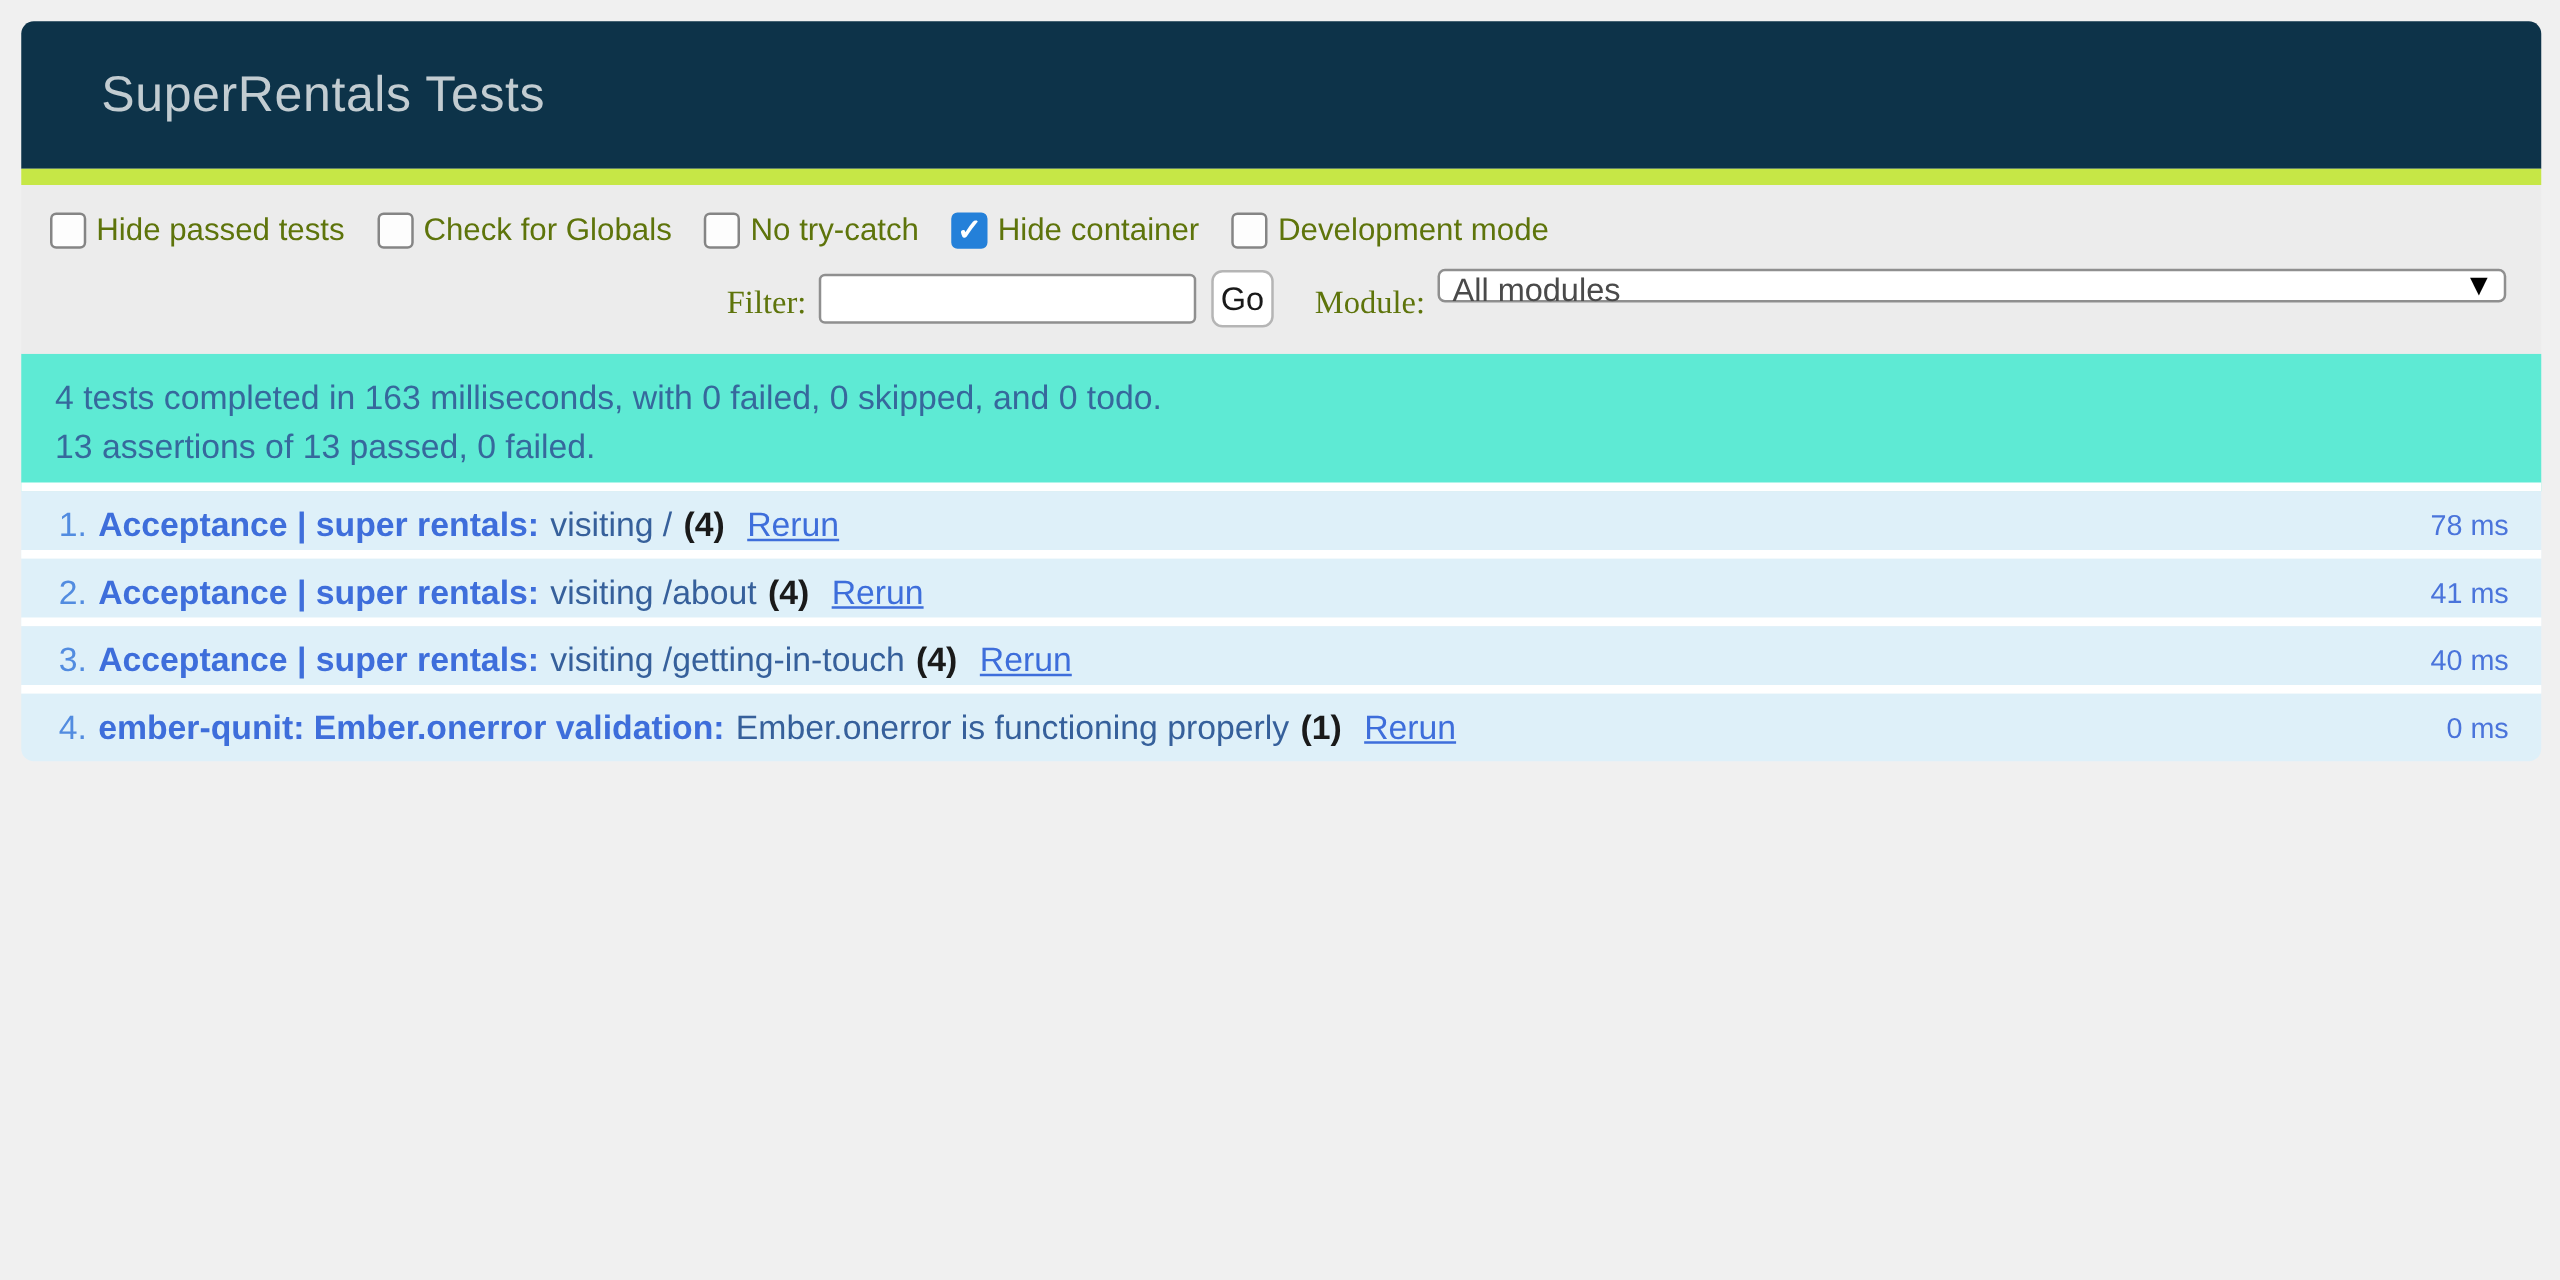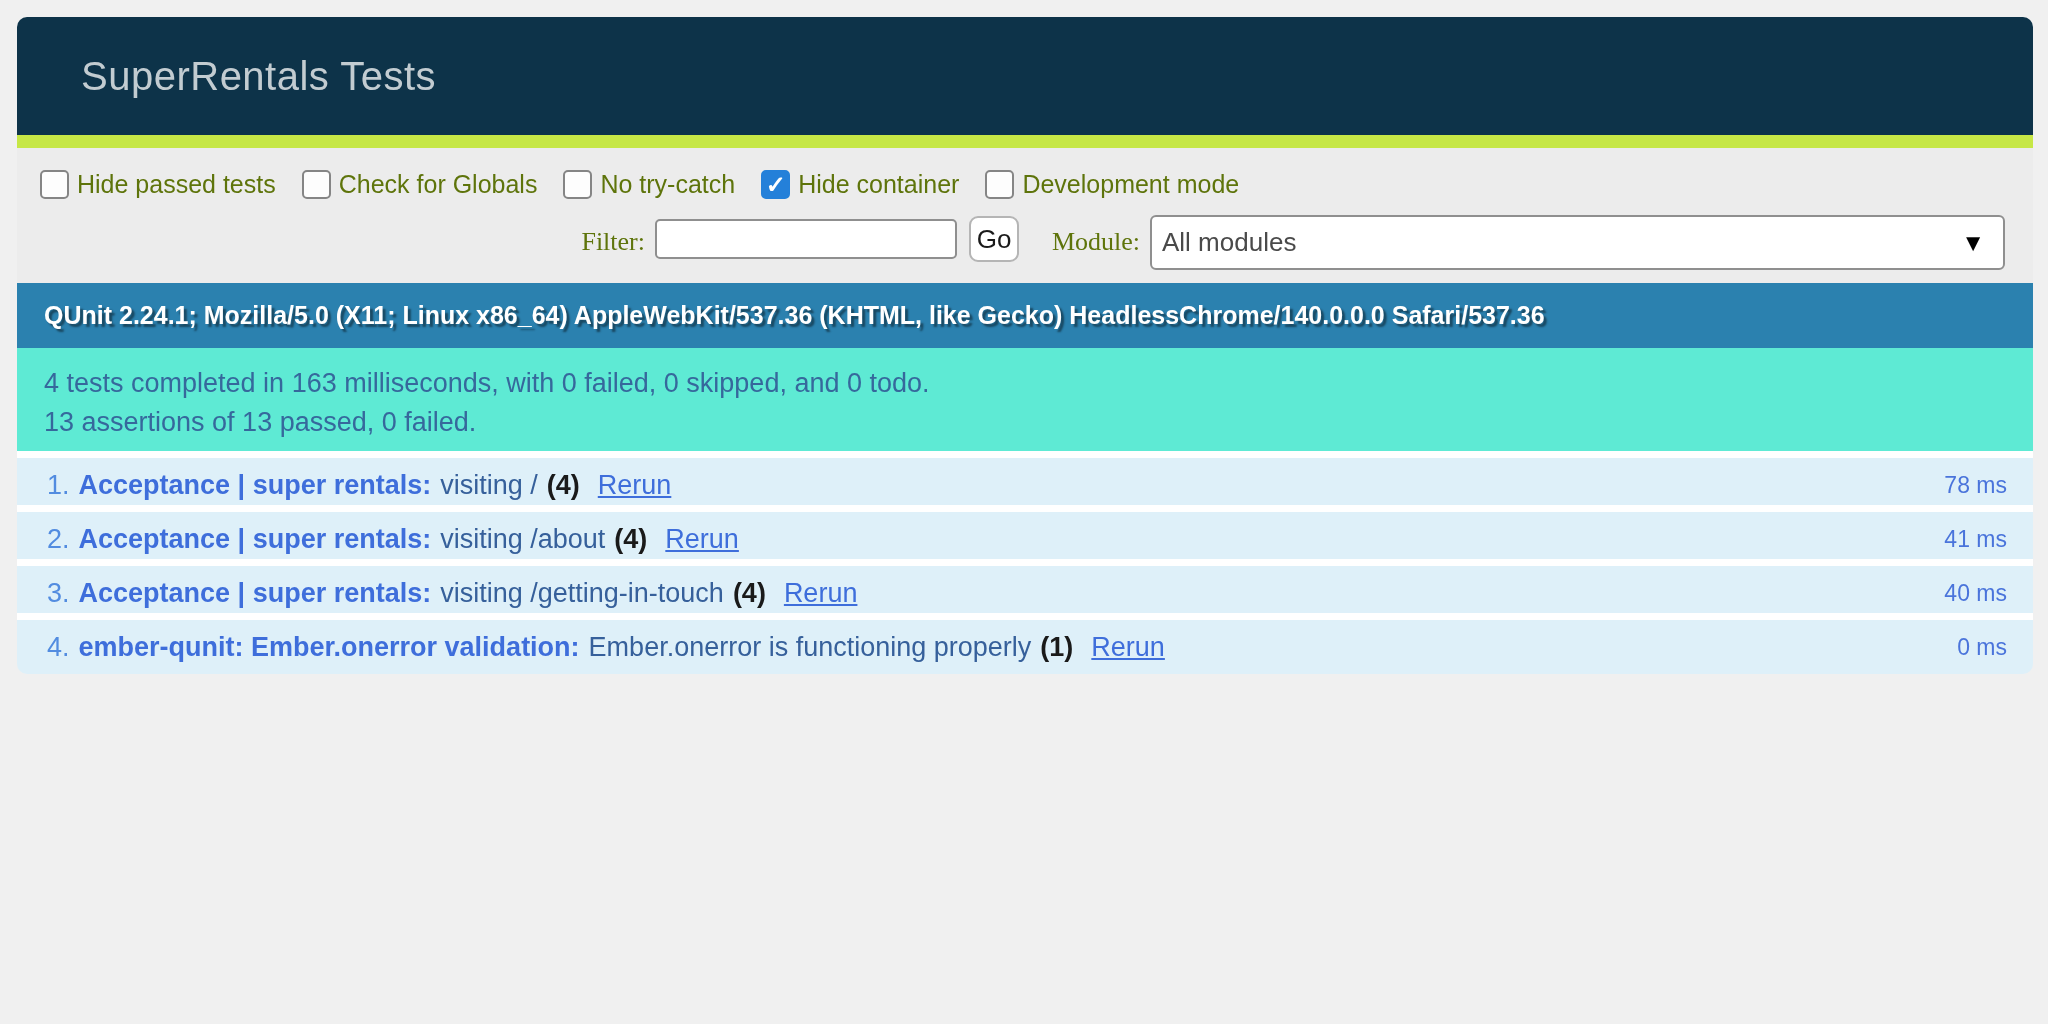--- a/index.html
+++ b/index.html
@@ -55,24 +55,24 @@
     border:2px solid #8f8f8f; border-radius:5px; background:#fff;
     font-size:24px; padding:0 10px; font-family:inherit; color:#222;
   }
   .go-btn {
     position:absolute; left:952px; top:68px; height:46px; width:50px;
     border:2px solid #b5b5b5; border-radius:9px; background:#ffffff;
     font-size:26px; color:#1a1a1a; font-family:inherit;
     display:flex; align-items:center; justify-content:center;
   }
   .module-select {
-    position:absolute; left:1133px; top:67px; right:28px; height:55px;
+    position:absolute; left:1133px; top:67px; right:28px; height:27px;
     border:2px solid #8f8f8f; border-radius:6px; background:#fff;
-    display:flex; align-items:center; font-size:26px; color:#4a4a4a;
-    padding:0 18px 0 10px;
+    display:flex; align-items:flex-start; font-size:26px; color:#4a4a4a;
+    padding:0 8px 0 10px;
   }
   .module-select .arrow {
     margin-left:auto; font-size:24px; color:#000; line-height:1;
   }
 
   
   .qunit-useragent {
     height:65px; background:#2b81af;
     display:flex; align-items:center; padding-left:27px;
     color:#fff; font-size:25px; font-weight:bold;
@@ -140,23 +140,20 @@
     <span class="filter-label">Filter:</span>
     <input class="filter-input" type="text" value="" style="">
     <button class="go-btn">Go</button>
     <span class="module-label">Module:</span>
     <div class="module-select">
       <span>All modules</span>
       <span class="arrow">▼</span>
     </div>
   </div>
 
-  <div class="qunit-useragent">
-    <span>QUnit 2.24.1; Mozilla/5.0 (X11; Linux x86_64) AppleWebKit/537.36 (KHTML, like Gecko) HeadlessChrome/140.0.0.0 Safari/537.36</span>
-  </div>
 
   <div class="qunit-testresult">
     <div>4 tests completed in 163 milliseconds, with 0 failed, 0 skipped, and 0 todo.</div>
     <div>13 assertions of 13 passed, 0 failed.</div>
   </div>
 
   <ol class="qunit-tests">
     <li>
       <span class="t-runtime">78 ms</span>
       <span class="t-num">1.</span><span class="t-module">Acceptance | super rentals:</span><span class="t-name">visiting /</span><span class="t-counts">(4)</span><a class="t-rerun">Rerun</a>

